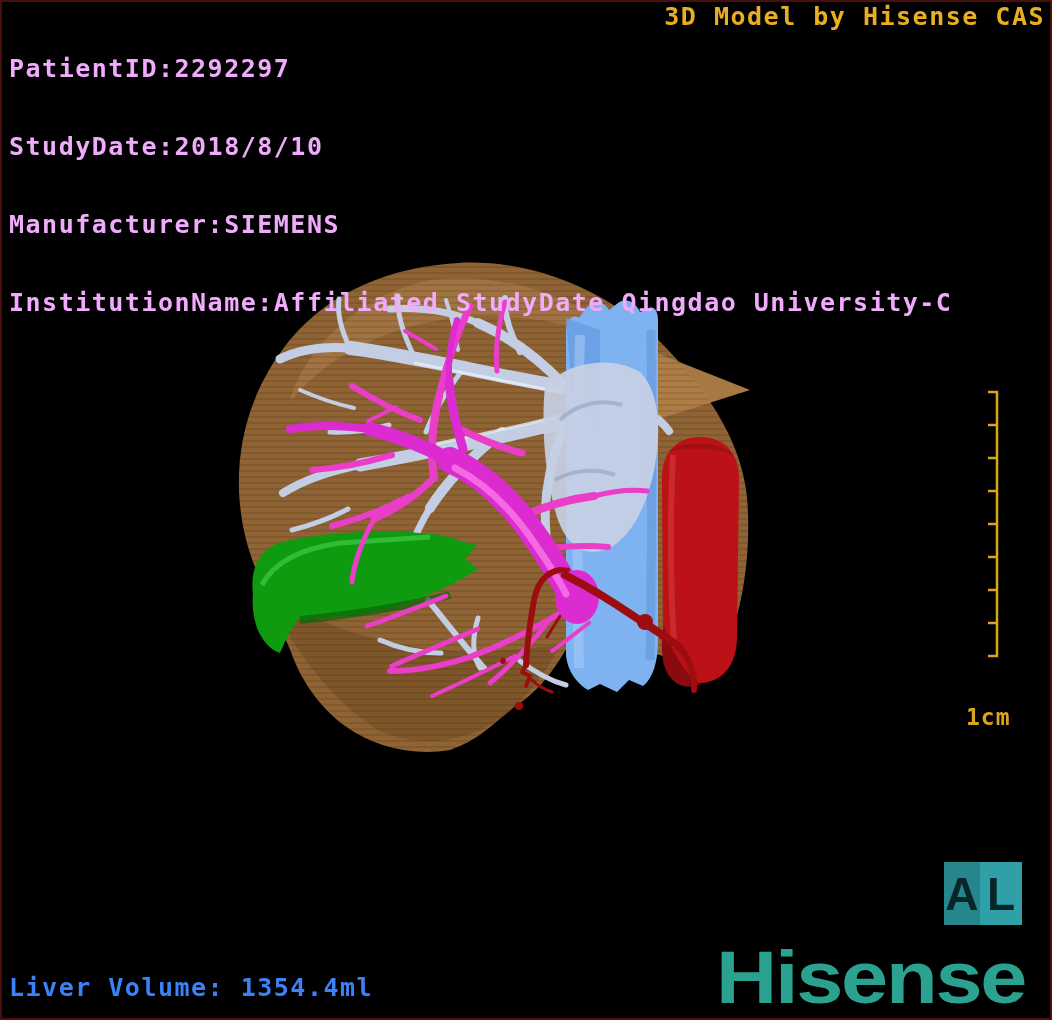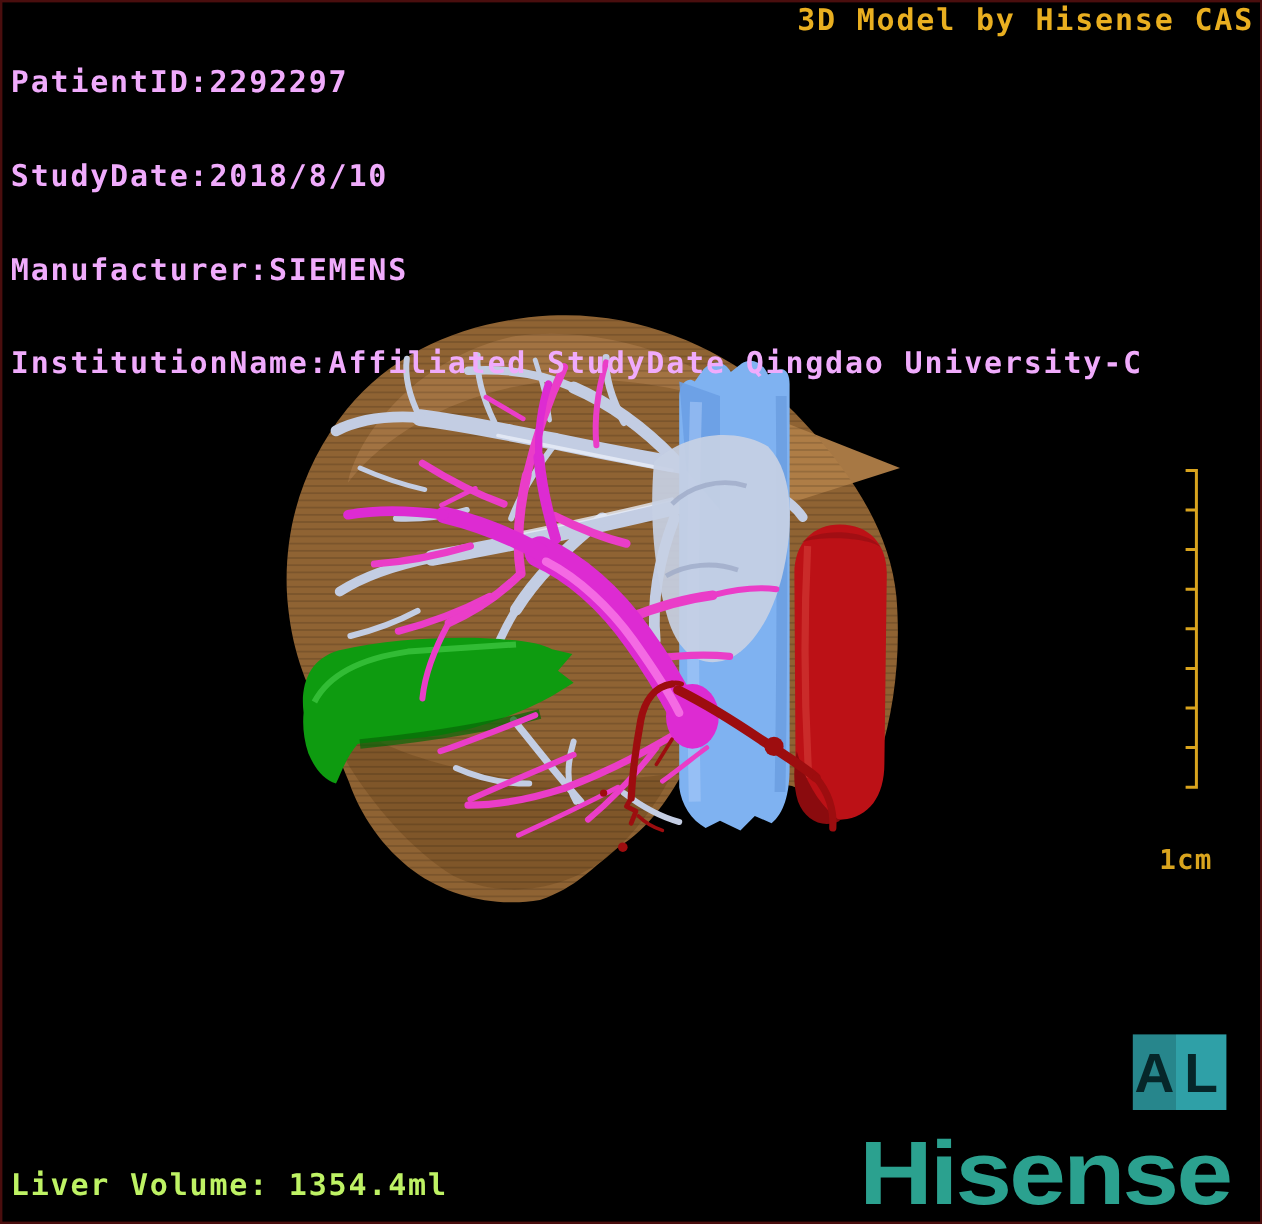--- a/index.html
+++ b/index.html
@@ -182,16 +182,16 @@
     <div class="cube-half cube-a" style="background: rgb(39, 134, 140); color: rgb(6, 38, 41);">
       <span>A</span>
     </div>
     <div class="cube-half cube-l" style="background: rgb(47, 160, 167); color: rgb(6, 38, 41);">
       <span>L</span>
     </div>
   </div>
 
   <div class="logo" style="color: rgb(43, 161, 143);">Hisense</div>
 
-  <div class="ovl vol" style="color: #bef264;">Liver Volume: 1354.4ml</div>
+  <div class="ovl vol" style="color: #3b82f6;">Liver Volume: 1354.4ml</div>
 
   <div class="frame" style="border-color: rgb(74, 14, 14);"></div>
 </div>
 
 </body></html>

